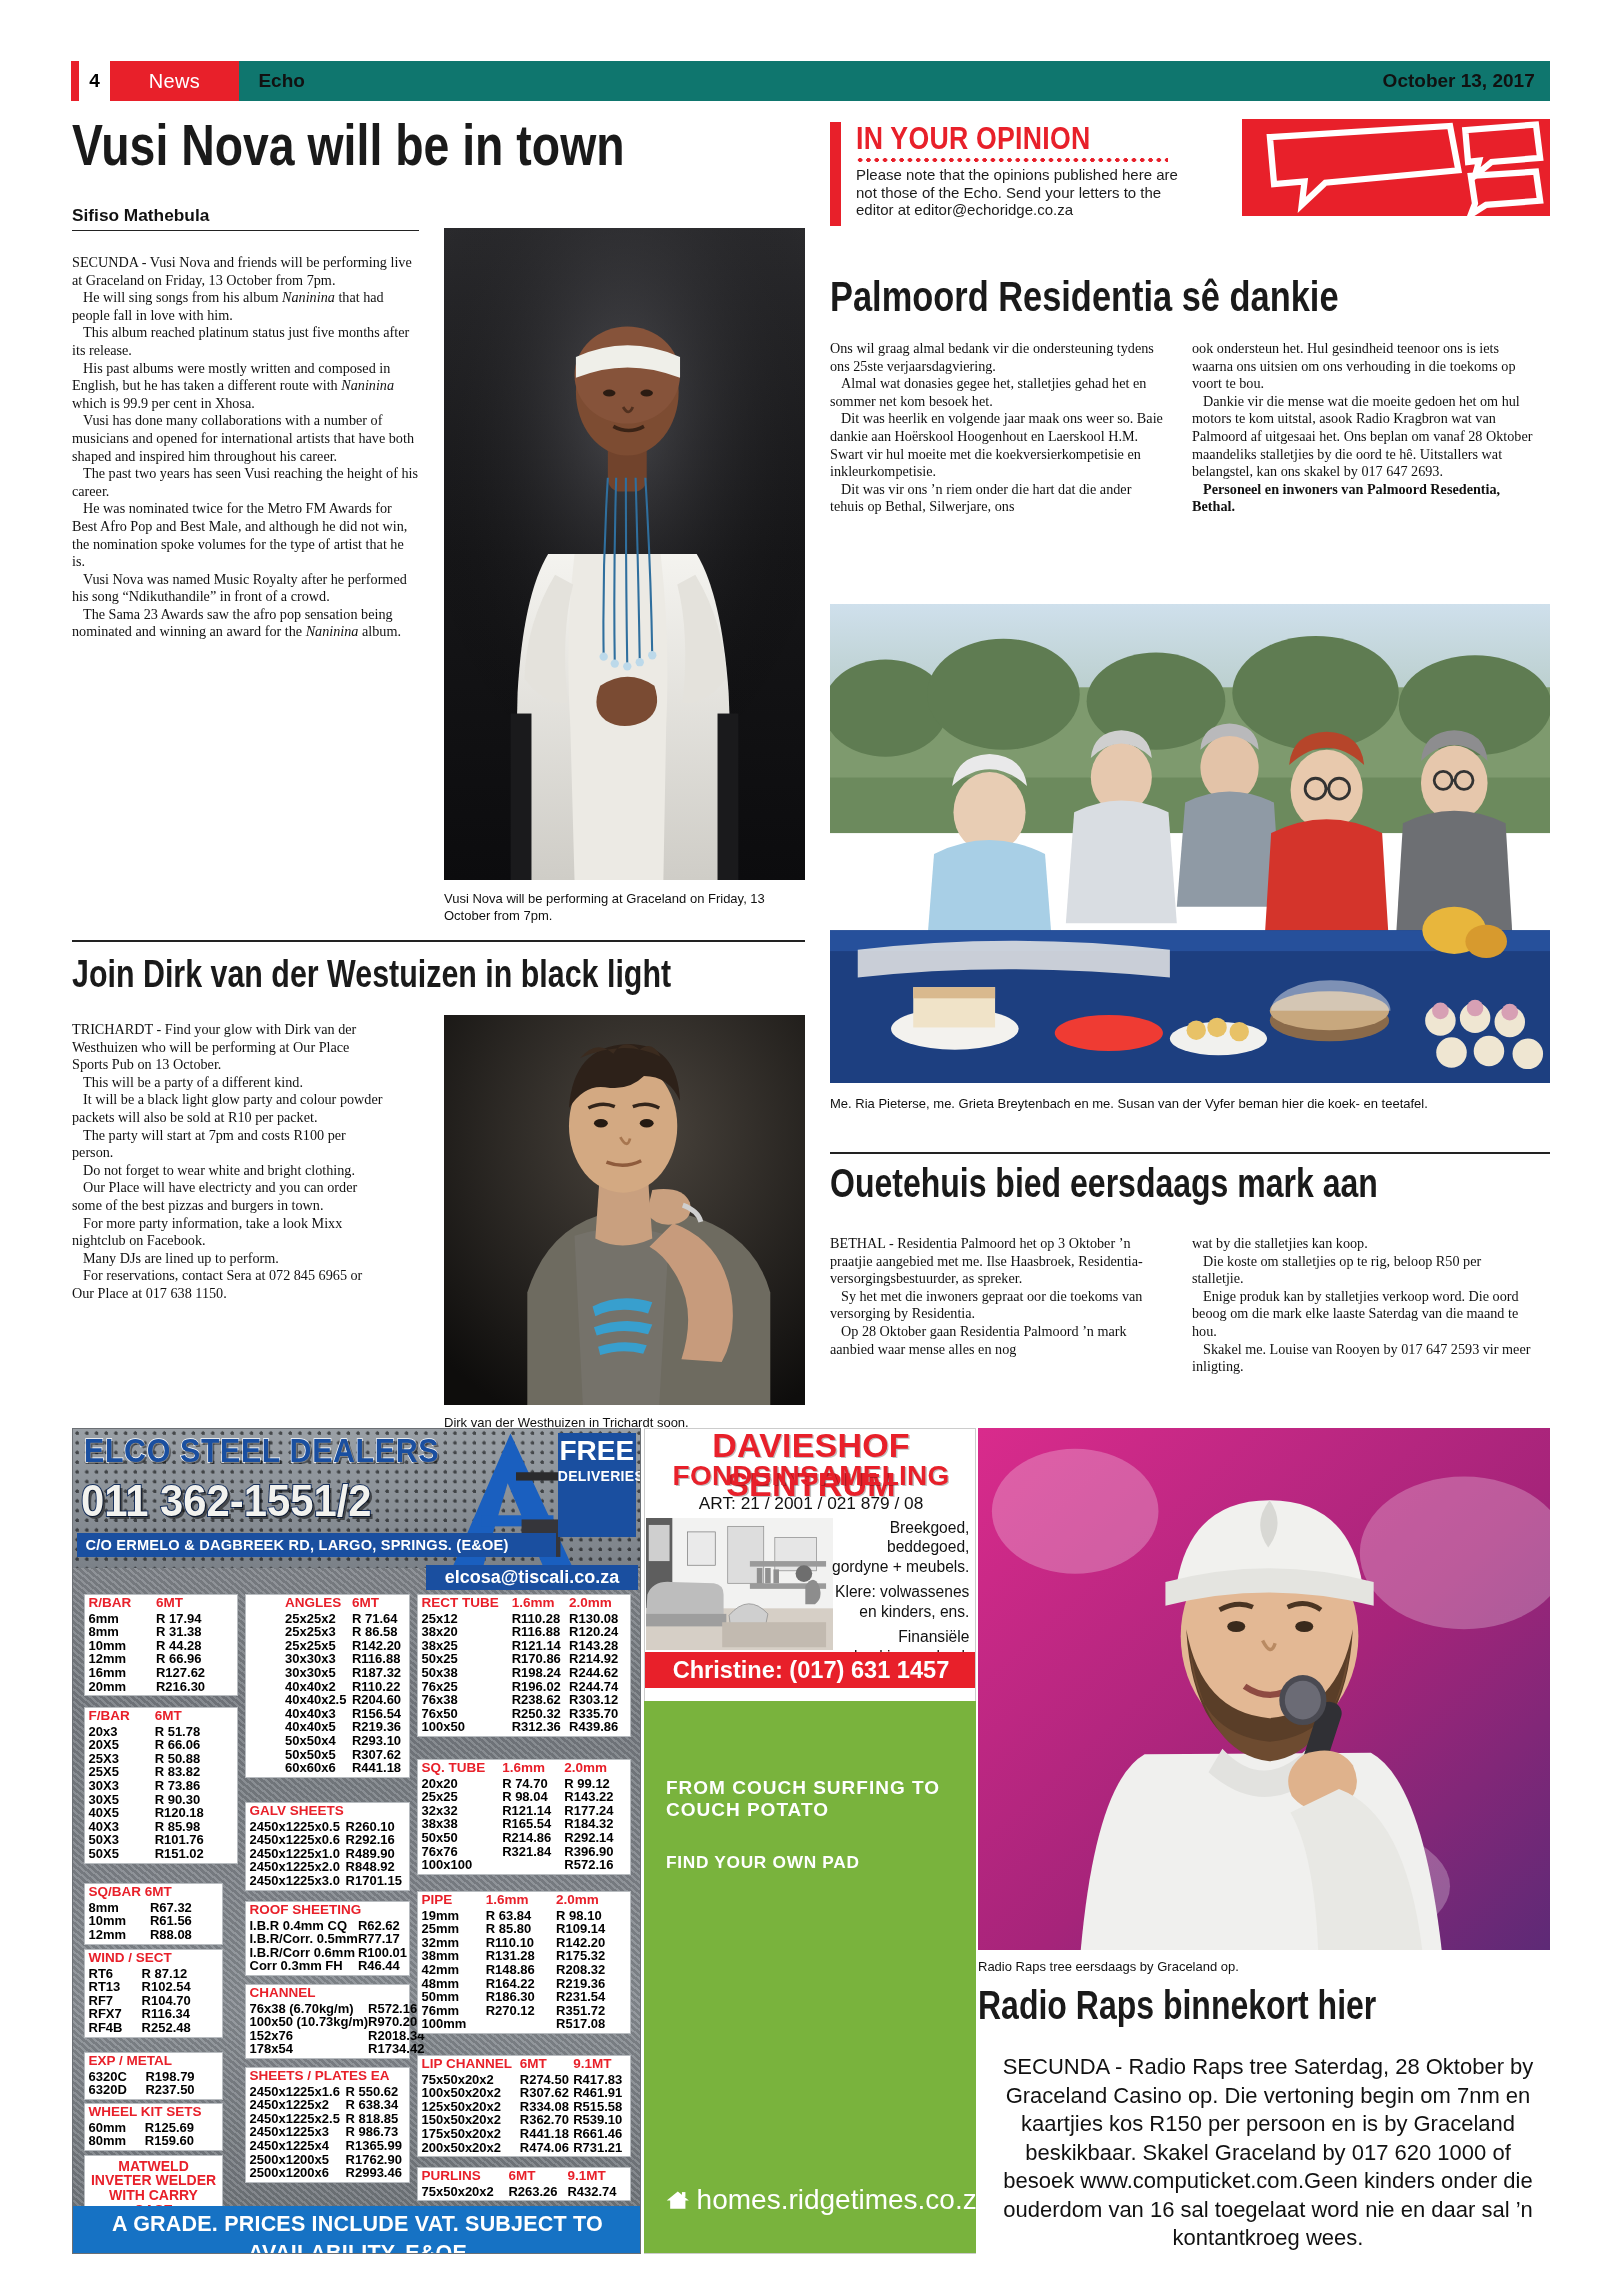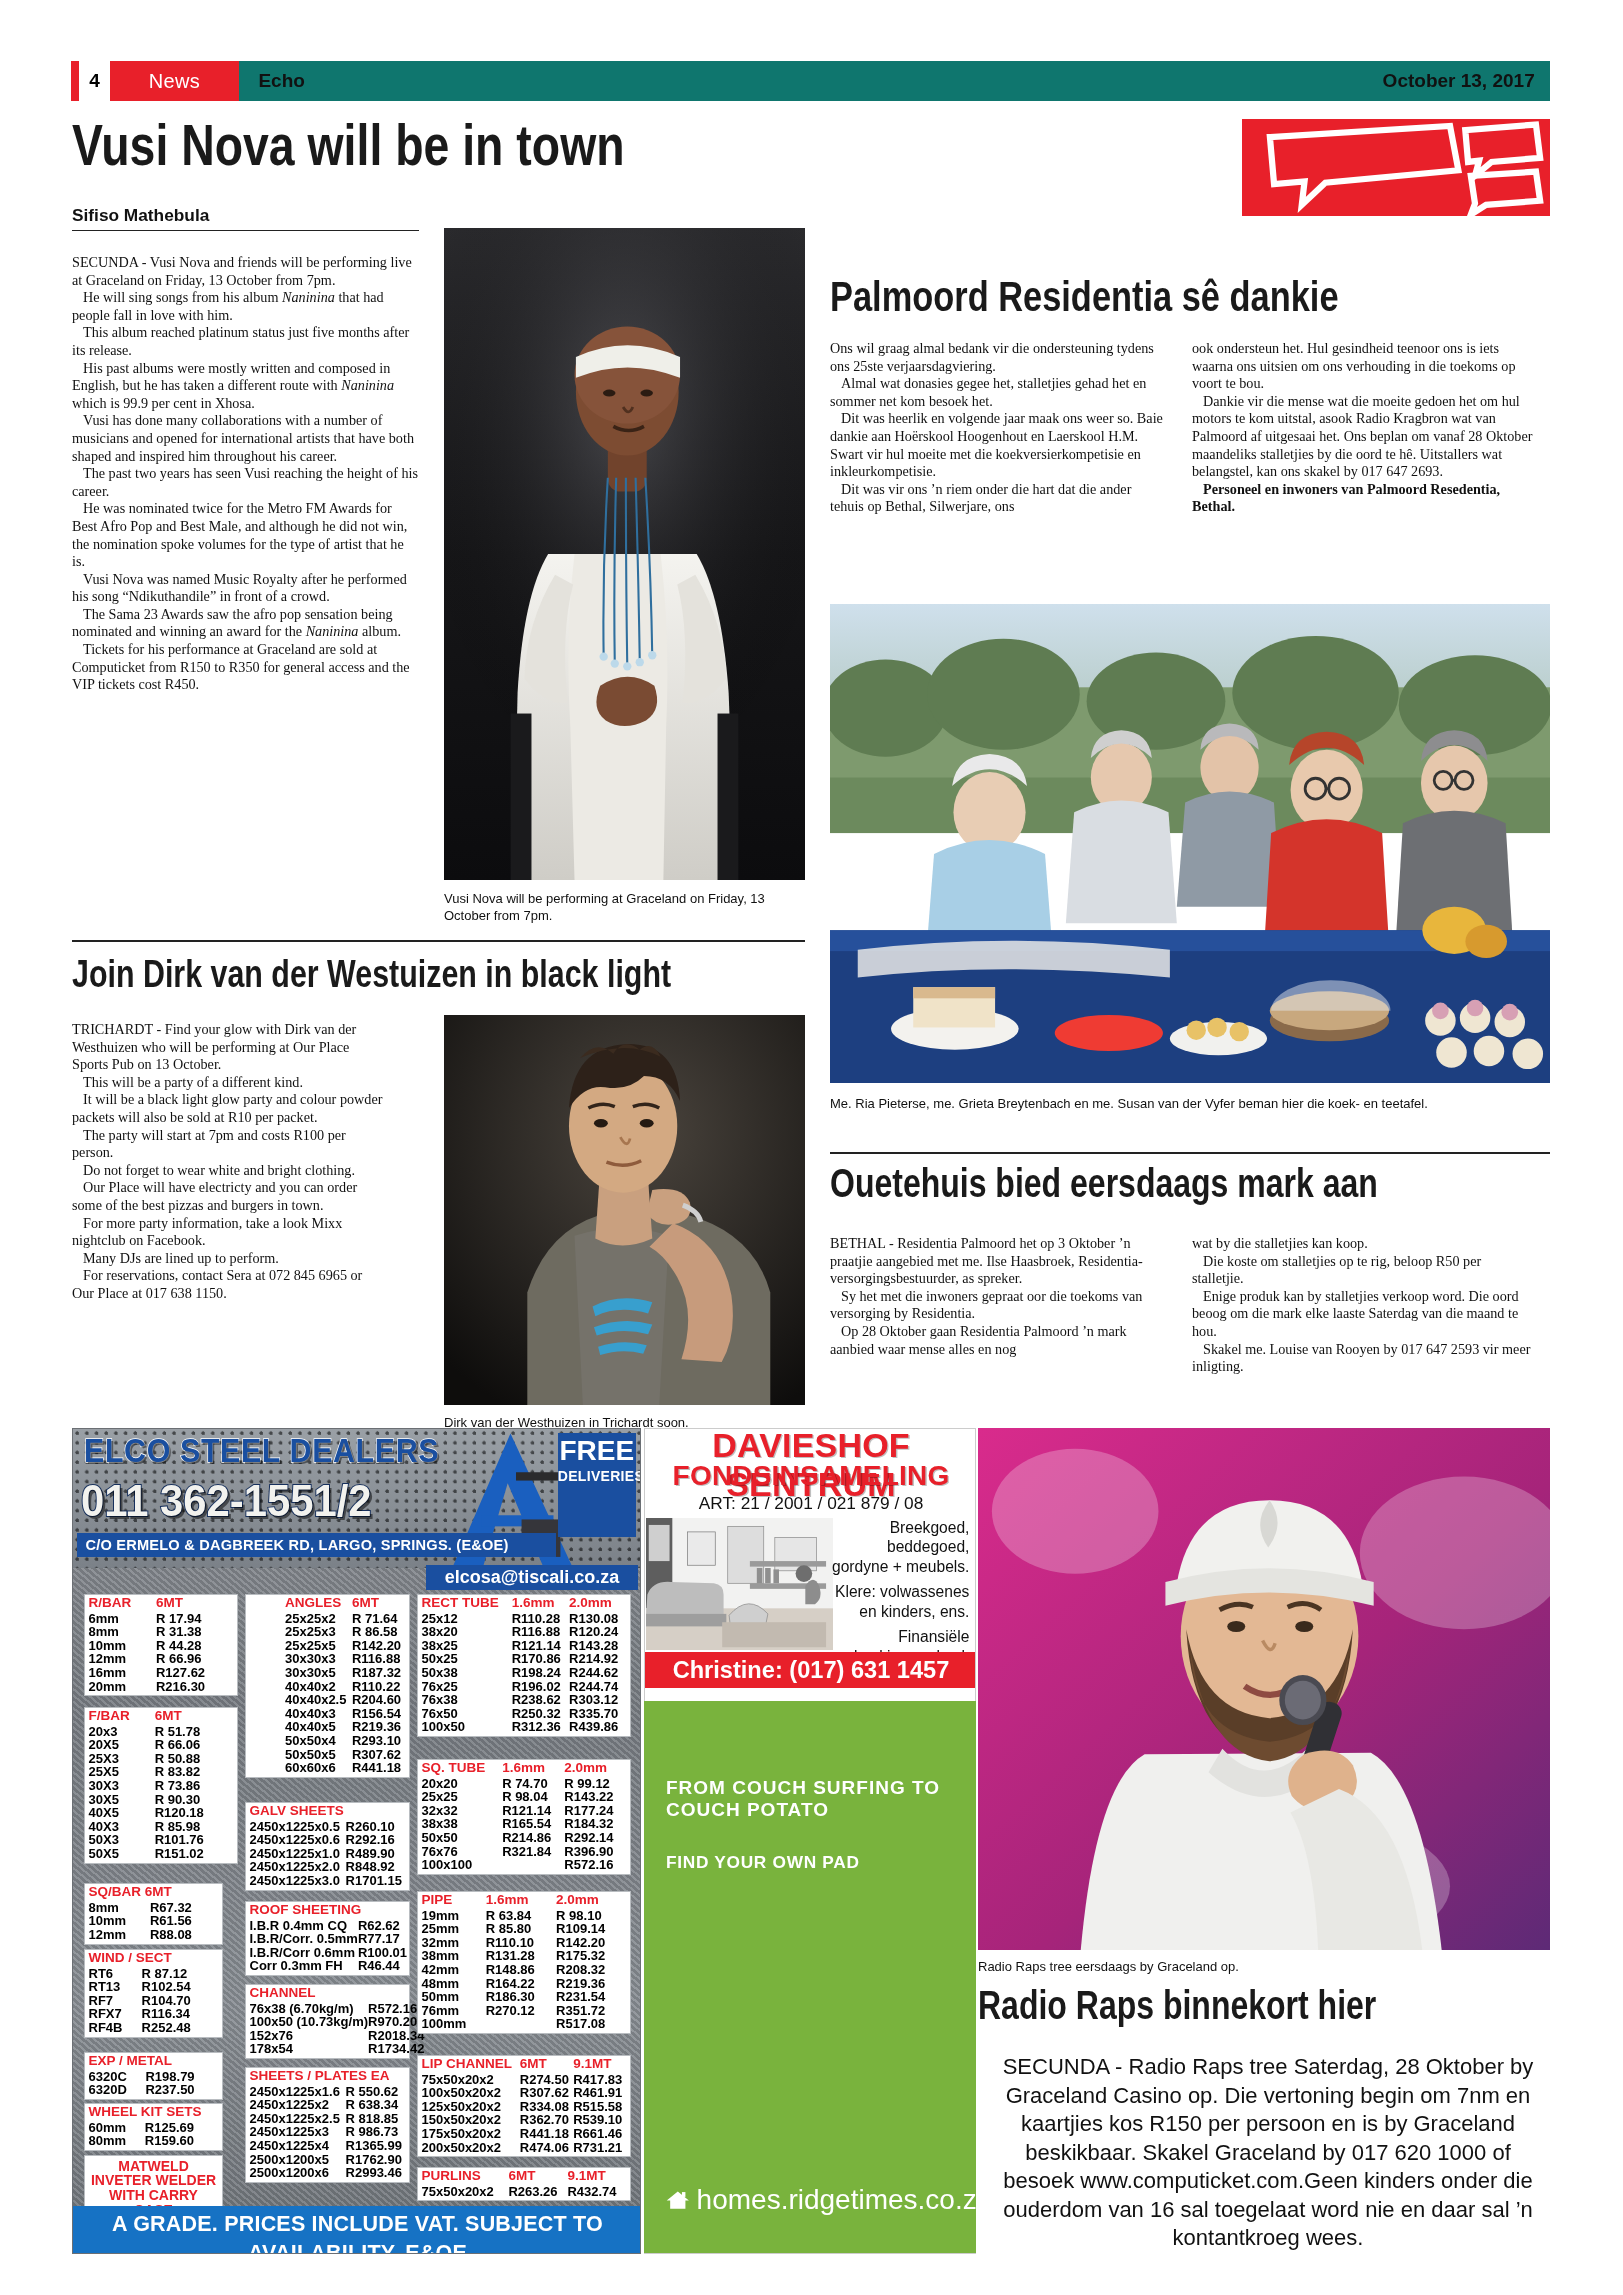--- a/index.html
+++ b/index.html
@@ -181,20 +181,26 @@
     <div class="mh-pageno">4</div>
     <div class="mh-section">News</div>
     <div class="mh-rest">
       <span class="mh-paper">Echo</span>
       <span class="mh-date">October 13, 2017</span>
     </div>
   </div>
 
   <div class="hl lead-hl">Vusi Nova will be in town</div>
 
+  <div class="opinion">
+    <div class="op-bar"></div>
+    <div class="op-title">IN YOUR OPINION</div>
+    <div class="op-dots"></div>
+    <div class="op-body">Please note that the opinions published here are not those of the Echo. Send your letters to the editor at editor@echoridge.co.za</div>
+  </div>
   <div class="op-logo">
     <svg viewBox="0 0 444 140" width="308" height="97" aria-hidden="true">
       <g fill="none" stroke="#ffffff" stroke-width="9">
         <path d="M40 26 L300 10 L312 74 L120 92 L86 124 L90 90 L46 94 Z"></path>
         <path d="M322 16 L424 8 L430 56 L360 62 L336 82 L342 60 L326 62 Z"></path>
         <path d="M330 82 L424 76 L430 118 L352 124 L330 138 L336 122 Z"></path>
       </g>
     </svg>
   </div>
 
@@ -203,21 +209,20 @@
   <div class="col1 serif bodytext">
     <p class="first">SECUNDA - Vusi Nova and friends will be performing live at Graceland on Friday, 13 October from 7pm.</p>
     <p>He will sing songs from his album <i>Naninina</i> that had people fall in love with him.</p>
     <p>This album reached platinum status just five months after its release.</p>
     <p>His past albums were mostly written and composed in English, but he has taken a different route with <i>Naninina</i> which is 99.9 per cent in Xhosa.</p>
     <p>Vusi has done many collaborations with a number of musicians and opened for international artists that have both shaped and inspired him throughout his career.</p>
     <p>The past two years has seen Vusi reaching the height of his career.</p>
     <p>He was nominated twice for the Metro FM Awards for Best Afro Pop and Best Male, and although he did not win, the nomination spoke volumes for the type of artist that he is.</p>
     <p>Vusi Nova was named Music Royalty after he performed his song “Ndikuthandile” in front of a crowd.</p>
     <p>The Sama 23 Awards saw the afro pop sensation being nominated and winning an award for the <i>Naninina</i> album.</p>
-    <p>Tickets for his performance at Graceland are sold at Computicket from R150 to R350 for general access and the VIP tickets cost R450.</p>
   </div>
 
   <div class="vusi-photo">
     <svg class="ph" viewBox="0 0 520 940" preserveAspectRatio="none" aria-hidden="true">
       <defs>
         <linearGradient id="vbg" x1="0" y1="0" x2="0" y2="1">
           <stop offset="0" stop-color="#2b2b2e"></stop>
             <stop offset="0.5" stop-color="#161618"></stop>
             <stop offset="1" stop-color="#0c0c0e"></stop>
         </linearGradient>

